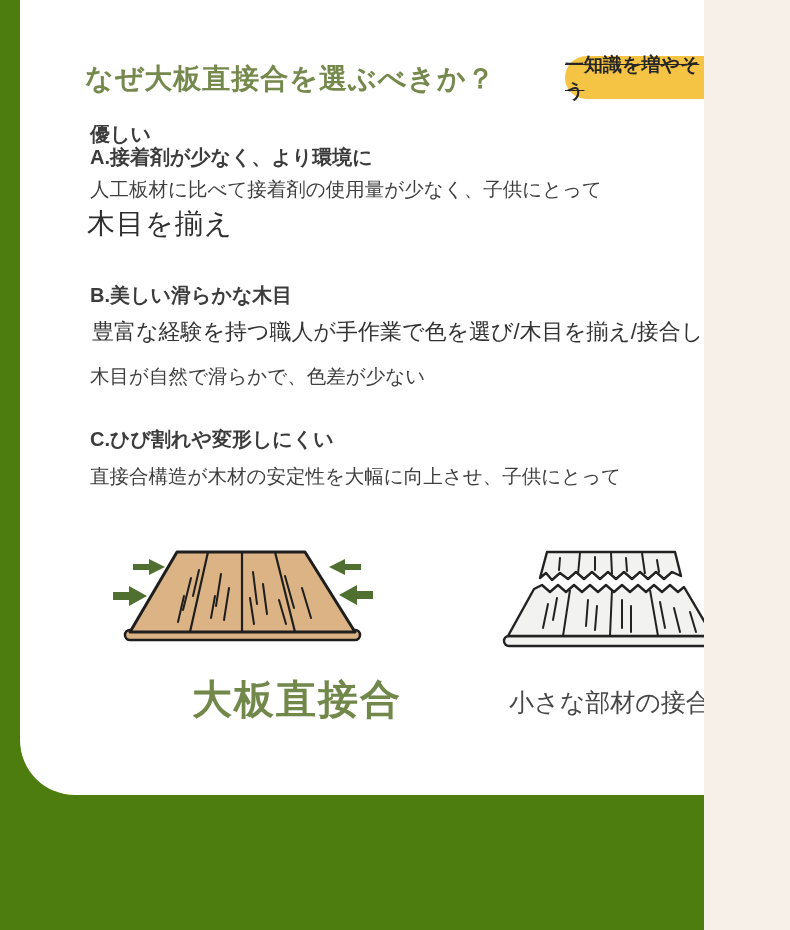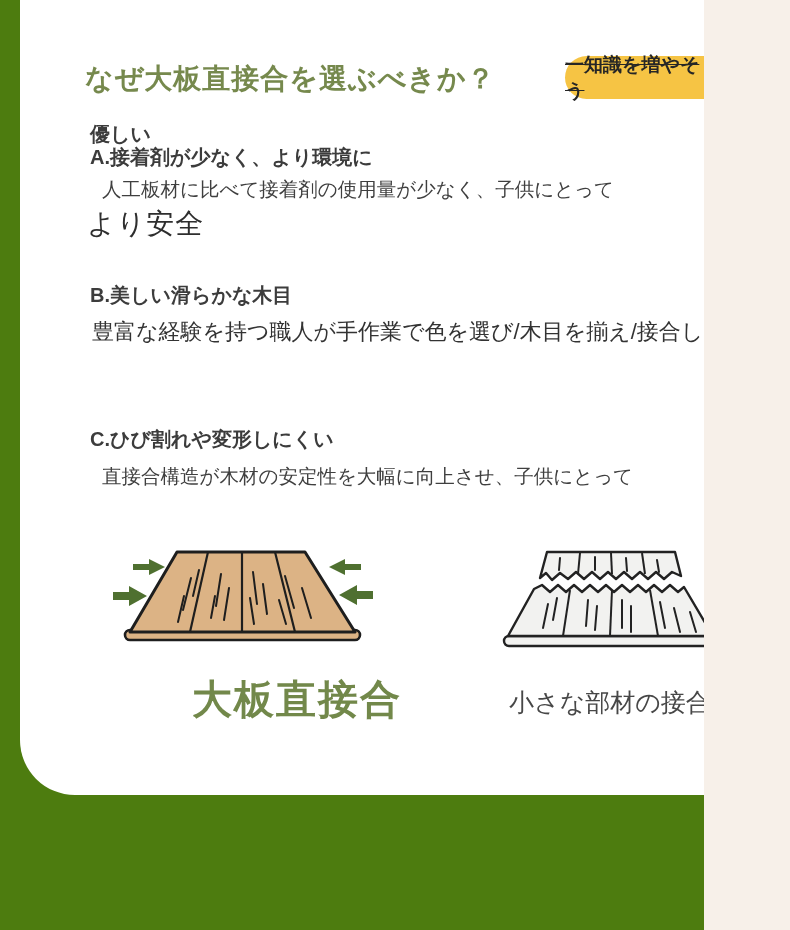--- a/index.html
+++ b/index.html
@@ -10,21 +10,21 @@
   .page-title { position:absolute; left:65px; top:60px; font-size:28px; font-weight:700;
                 color:#76894d; letter-spacing:1px; }
   .badge { position:absolute; left:545px; top:56px; width:186px; height:43px;
            background:#f6c444; border-radius:22px; display:flex; align-items:center;
            justify-content:flex-start; gap:18px; }
   .badge-label { font-size:19px; font-weight:600; color:#262626;
                  text-decoration:line-through; }
   .badge-icon { width:15px; height:17px; flex:0 0 auto; }
   .sec-heading { position:absolute; left:70px; font-size:20px; font-weight:600;
                  color:#3c3c3c; line-height:23px; }
-  .sec-body { position:absolute; left:82px; font-size:19.5px; font-weight:400;
+  .sec-body { position:absolute; left:70px; font-size:19.5px; font-weight:400;
               color:#3f3f3f;text-align:right; }
   .h-a { top:123px; }
   .body-a { top:176px; }
   .emph-a { position:absolute; left:67px; top:205px; font-size:28px; font-weight:500;
             color:#2e2e2e; letter-spacing:1px; }
   .h-b { top:284px;text-align:right; }
   .body-b-large { position:absolute; left:72px; top:317px; font-size:22px;
                   font-weight:400; color:#333333; }
   .body-b { top:363px; }
   .h-c { top:428px; }
@@ -51,24 +51,25 @@
         <rect x="1" y="9" width="6" height="3.2" rx="1" fill="#262626"></rect>
         <rect x="3" y="14.5" width="11" height="1.8" rx="0.9" fill="#262626"></rect>
       </svg>
     </div>
 
     <div class="sec-heading h-a">
       <div>優しい</div>
       <div>A.接着剤が少なく、より環境に</div>
     </div>
     <div class="sec-body body-a">人工板材に比べて接着剤の使用量が少なく、子供にとって</div>
-    <div class="emph-a">より安全</div>
+    <div class="emph-a">木目を揃え</div>
 
     <div class="sec-heading h-b">B.美しい滑らかな木目</div>
     <div class="body-b-large">豊富な経験を持つ職人が手作業で色を選び/木目を揃え/接合し</div>
+    <div class="sec-body body-b">木目が自然で滑らかで、色差が少ない</div>
 
     <div class="sec-heading h-c">C.ひび割れや変形しにくい</div>
     <div class="sec-body body-c">直接合構造が木材の安定性を大幅に向上させ、子供にとって</div>
 
     <svg class="illus-left" viewBox="0 0 270 100">
       <g fill="#4f7030">
         <polygon points="28,16 44,16 44,11 60,19 44,27 44,22 28,22"></polygon>
         <polygon points="8,44 24,44 24,38 42,48 24,58 24,52 8,52"></polygon>
       </g>
       <g fill="#4f7030">

